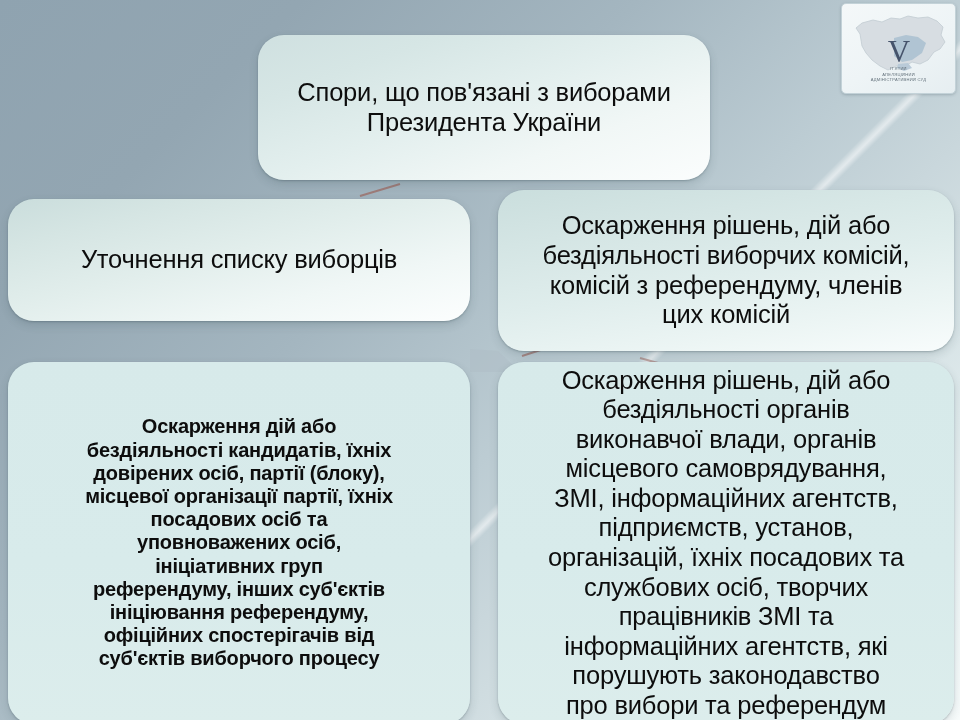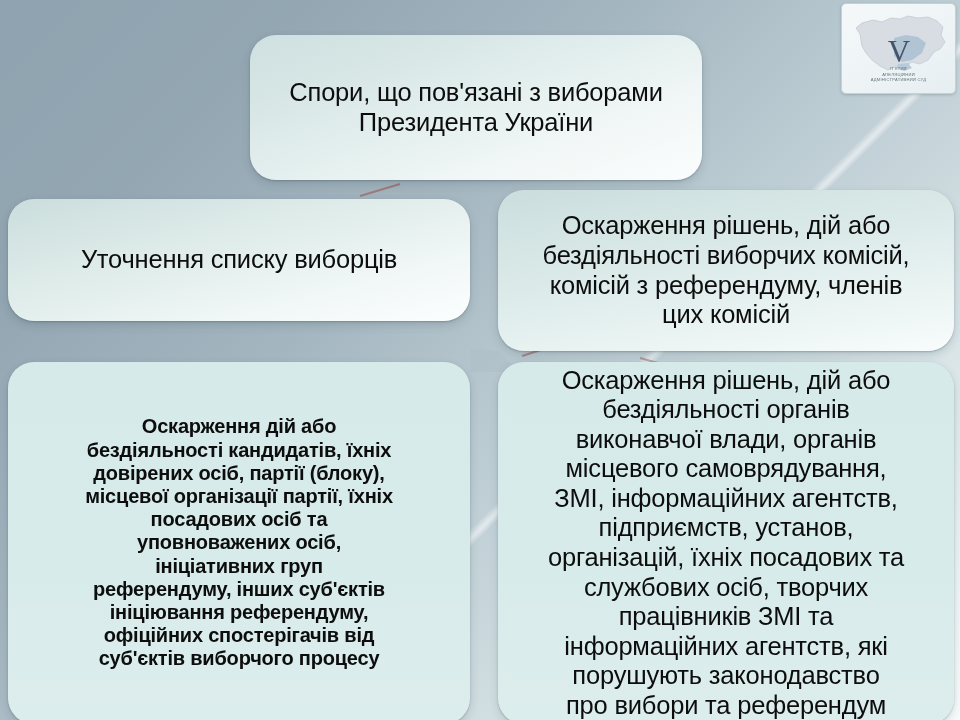--- a/index.html
+++ b/index.html
@@ -70,21 +70,21 @@
     width: 100%;
     padding: 0 14px;
     white-space: pre-line;
     line-height: 1.16;
     font-weight: 400;
     letter-spacing: -0.2px;
   }
 
   
   #node-root {
-    left: 250px;
+    left: 258px;
     top: 35px;
     width: 452px;
     height: 145px;
     background: linear-gradient(160deg,
         #cfe0e0 0%,
         #d6e6e5 22%,
         #e3efee 48%,
         #f1f7f6 72%,
         #fbfdfd 100%);
   }

